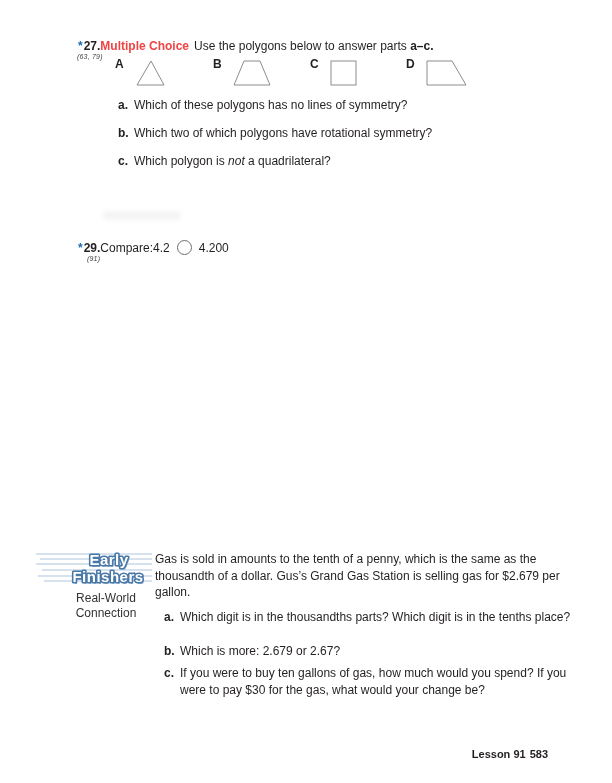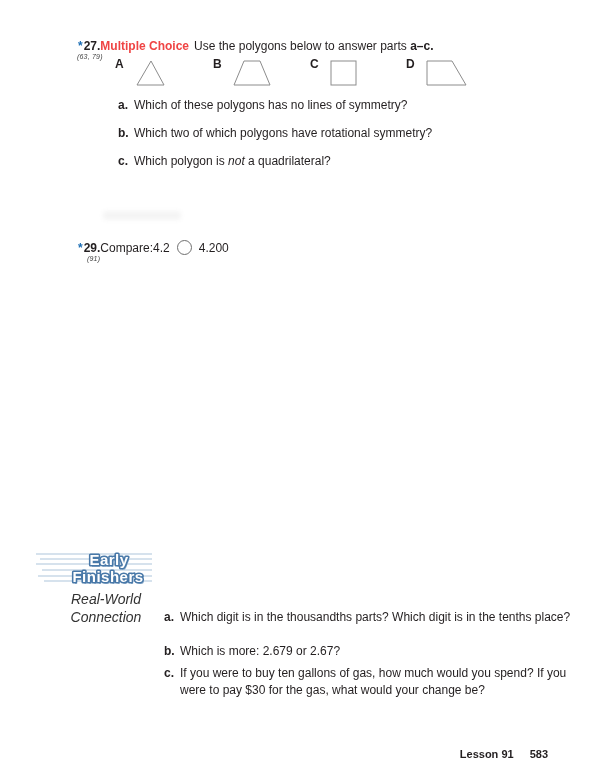--- a/index.html
+++ b/index.html
@@ -33,35 +33,35 @@
 
   
   .cmp-row { display:flex; align-items:center; white-space:nowrap; }
   .cmp-circle {
     display:inline-block; width:13px; height:13px; border:1.2px solid #6f6f6f;
     border-radius:50%; margin:0 7px; background:#fff; position:relative; top:-1px;
   }
   .cmp-label { margin-right:0; }
 
   
-  .ef-subtitle { text-align:center; font-style:italic; font-size:14px; color:#333; line-height:1.25; }
+  .ef-subtitle { text-align:center; font-size:12px; color:#333; line-height:1.25; }
   .ef-intro { width:421px; line-height:16.5px; }
   .ef-part { line-height:17px; }
   .logo-text {
     font-family:"Liberation Sans", sans-serif; font-weight:bold;
     fill:#ffffff; stroke:#4878a8; stroke-width:3.2; paint-order:stroke;
     stroke-linejoin:round; letter-spacing:0.5px;
   }
   .logo-shadow {
     font-family:"Liberation Sans", sans-serif; font-weight:bold;
     fill:#9db9d4; letter-spacing:0.5px;
   }
   .streak { stroke:#9db9d4; stroke-width:1.3; opacity:0.55; }
 
-  .footer { display:flex; gap:16px; font-weight:bold; font-size:11px; }
+  .footer { display:flex; gap:4px; font-weight:bold; font-size:11px; }
 
   .smudge { background:#9a9a9a; opacity:0.10; filter:blur(2px); border-radius:3px; }
 </style>
 </head>
 <body>
 
 <div class="page">
 
   <div class="abs prob-head" style="left:78px; top:38px;">
     <span class="prob-star">*</span><span class="prob-num">27.</span><span class="mc-tag">Multiple Choice</span><span>Use the polygons below to answer parts </span><span class="bold">a–c.</span>
@@ -131,20 +131,21 @@
     <text class="logo-shadow" x="72" y="35" font-size="15" text-anchor="middle" transform="translate(1.5,1.5)">Finishers</text>
     <text class="logo-text" x="73" y="18" font-size="15" text-anchor="middle">Early</text>
     <text class="logo-text" x="72" y="35" font-size="15" text-anchor="middle">Finishers</text>
   </svg>
 
   <div class="abs ef-subtitle" style="left:58px; top:591px; width:96px;">
     <div>Real-World</div>
     <div>Connection</div>
   </div>
 
+  <div class="abs ef-intro" style="left:155px; top:551px;">Gas is sold in amounts to the tenth of a penny, which is the same as the thousandth of a dollar. Gus’s Grand Gas Station is selling gas for $2.679 per gallon.</div>
 
   <div class="abs part-row ef-part" style="left:164px; top:609px; width:409px;">
     <span class="part-letter">a.</span>
     <span class="part-text">Which digit is in the thousandths parts? Which digit is in the tenths place?</span>
   </div>
   <div class="abs part-row ef-part" style="left:164px; top:643px; width:409px;">
     <span class="part-letter">b.</span>
     <span class="part-text">Which is more: 2.679 or 2.67?</span>
   </div>
   <div class="abs part-row ef-part" style="left:164px; top:665px; width:409px;">

